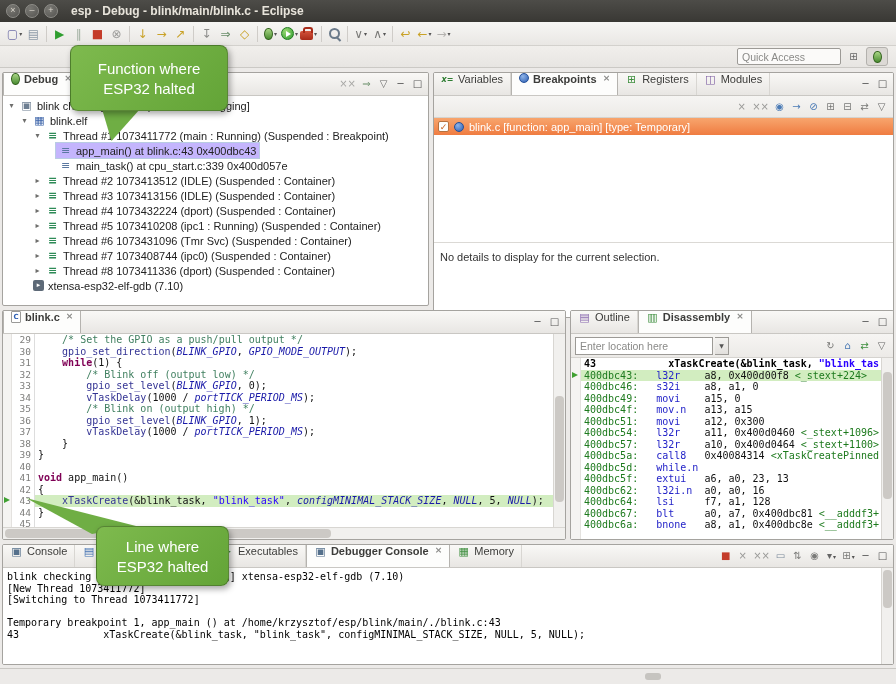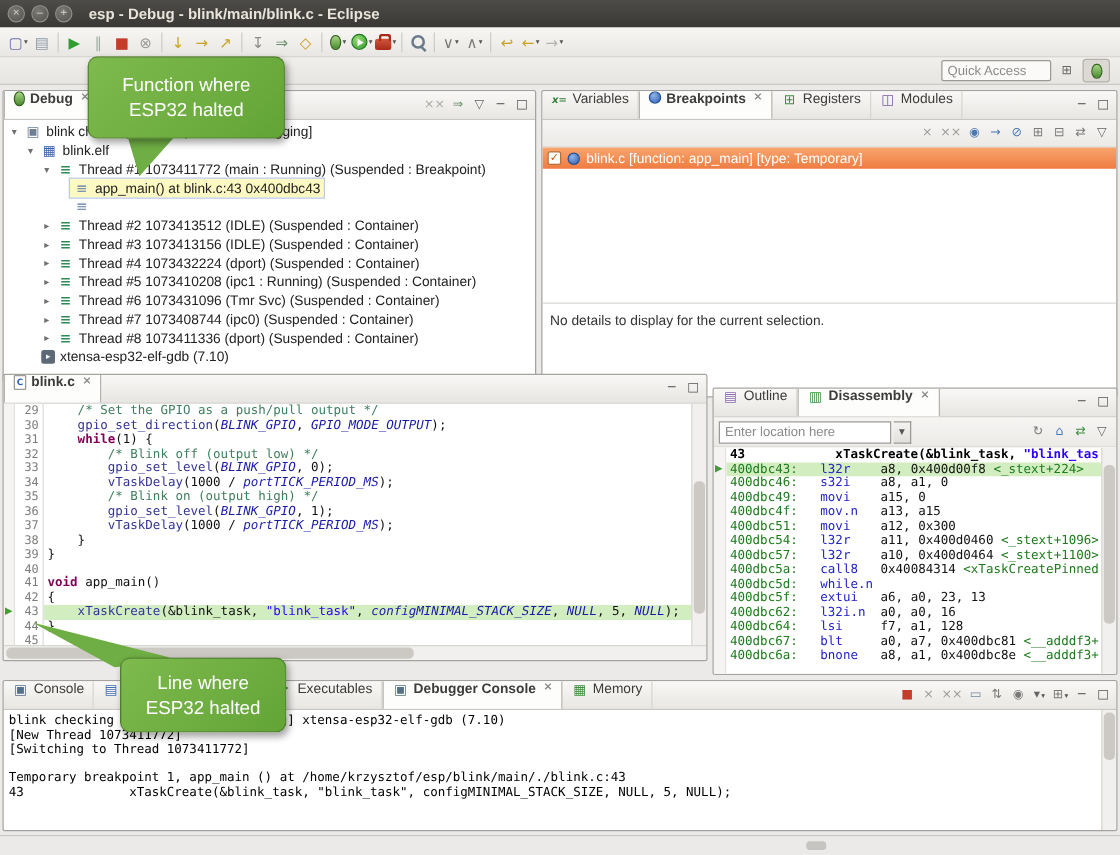--- a/index.html
+++ b/index.html
@@ -13,39 +13,39 @@
 
 
 .tb1{position:absolute;left:0;top:22px;width:896px;height:24px;background:linear-gradient(#f7f6f4,#e9e7e4);border-bottom:1px solid #d3d1cd;display:flex;align-items:center;padding:0 5px}
 .tb2{position:absolute;left:0;top:46px;width:896px;height:22px;background:linear-gradient(#f1efec,#e7e5e2);border-bottom:1px solid #cbc9c5;display:flex;align-items:center;justify-content:flex-end;gap:5px;padding:0 8px}
 .tbtn{display:inline-flex;align-items:center;justify-content:center;height:20px;min-width:19px;padding:0 1px;border-radius:3px;gap:1px;flex:none}
 .tbtn .glyph{font-family:"DejaVu Sans",sans-serif;font-size:12px;line-height:1}
 .tbtn.sm{height:16px;min-width:15px}
 .tbtn.sm .glyph{font-size:10px}
 .ddarrow{font-size:6px;color:#555;font-family:"DejaVu Sans",sans-serif}
 .tsep{width:1px;height:16px;background:#cfccc8;margin:0 3px;flex:none}
-.qa{width:88px;height:17px;border:1px solid #9c9a96;border-radius:2px;background:#fbfaf9;font-size:10.5px;padding:0 4px;color:#444;font-family:"Liberation Sans",sans-serif}
+.qa{width:104px;height:17px;border:1px solid #9c9a96;border-radius:2px;background:#fbfaf9;font-size:10.5px;padding:0 4px;color:#444;font-family:"Liberation Sans",sans-serif}
 .qa::placeholder{color:#8a8a88}
 .persp{display:inline-flex;align-items:center;justify-content:center;width:22px;height:19px;border-radius:3px}
 .persp.pressed{background:#dcd9d5;border:1px solid #b3b1ad}
 
 
 .workspace{position:absolute;left:0;top:68px;width:896px;height:600px;background:#eceae8}
 .panel{position:absolute;display:flex;flex-direction:column;background:#fff;border:1px solid #a5a39f;border-radius:2px;overflow:hidden}
 .phead{display:flex;align-items:stretch;height:23px;background:linear-gradient(#f9f8f6,#e8e6e3);border-bottom:1px solid #c9c7c3;flex:none}
 .tabs{display:flex;align-items:stretch}
 .vtab{display:flex;gap:4px;padding:0 7px;font-size:11px;color:#3c3c3a;border-right:1px solid #d8d6d2;white-space:nowrap}
 .vtab.sel{background:#fdfdfc;font-weight:bold;border-left:1px solid #b5b3af;border-right:1px solid #b5b3af}
 .tclose{font-size:9px;color:#8a8a88;margin-left:2px;font-family:"DejaVu Sans",sans-serif}
 .tlabel{white-space:nowrap}
 .hicons{margin-left:auto;display:flex;align-items:center;gap:2px;padding-right:3px}
 
 #debug-panel{left:2px;top:4px;width:427px;height:234px}
 #bp-panel{left:433px;top:4px;width:461px;height:246px}
-#editor-panel{left:2px;top:231px;width:564px;height:230px}
+#editor-panel{left:2px;top:242px;width:564px;height:230px}
 #disasm-panel{left:570px;top:242px;width:324px;height:230px}
 #console-panel{left:2px;top:476px;width:892px;height:121px}
 
 
 .tico{display:inline-flex;align-items:center;justify-content:center;width:13px;height:13px;flex:none;font-family:"DejaVu Sans",sans-serif;font-size:11px;line-height:1}
 .ic-bug{width:9px;height:12px;border-radius:50%/55%;background:linear-gradient(#a8d584,#4a8c31);border:1px solid #34641f}
 .ic-variables::before{content:"x=";font:italic bold 8px "DejaVu Sans",sans-serif;color:#2e7d32}
 .ic-breakpoints{width:10px;height:10px;border-radius:50%;background:radial-gradient(circle at 35% 30%,#8fb4e8,#2d5fb3);border:1px solid #24509a}
 .ic-registers::before{content:"⊞";color:#3f8f3f}
 .ic-modules::before{content:"◫";color:#7a5aa0}
@@ -72,21 +72,21 @@
 .shape-ext::before{content:"";position:absolute;left:3px;top:-4px;width:6px;height:4px;border:2px solid #a82a18;border-bottom:none;border-radius:3px 3px 0 0}
 .shape-search{width:14px;height:14px;position:relative;display:inline-block}
 .shape-search::before{content:"";position:absolute;left:1px;top:1px;width:7px;height:7px;border:2px solid #6a7a8a;border-radius:50%}
 .shape-search::after{content:"";position:absolute;left:9px;top:9px;width:6px;height:2px;background:#6a7a8a;transform:rotate(45deg);transform-origin:0 0}
 
 
 .tree{flex:1;overflow:hidden;padding-top:2px}
 .trow{display:flex;align-items:center;height:15px;white-space:nowrap;font-size:11px}
 .twist{width:11px;color:#6e6e6c;font-size:8px;text-align:center;flex:none;font-family:"DejaVu Sans",sans-serif}
 .rin{display:inline-flex;align-items:center;gap:4px;padding:0 3px;height:15px}
-.trow.sel .rin{background:#fef9c3;outline:1px solid #b9cce3}
+.trow.sel .rin{background:#c4b5fd;outline:1px solid #b9cce3}
 
 
 .bptb{display:flex;justify-content:flex-end;align-items:center;height:22px;gap:2px;background:linear-gradient(#f6f5f3,#eceae7);border-bottom:1px solid #d5d3cf;padding:0 4px;flex:none}
 .bpbody{flex:1;display:flex;flex-direction:column}
 .bplist{height:125px;border-bottom:1px solid #dbd9d5}
 .bprow{display:flex;align-items:center;gap:5px;height:17px;padding:0 4px;background:linear-gradient(#f8a56d,#ef7c41);color:#fff;font-size:11px}
 .cbx{width:11px;height:11px;background:#fdfdfc;border:1px solid #b5713f;border-radius:2px;display:inline-flex;align-items:center;justify-content:center;font-size:9px;color:#c75f1e;flex:none;font-family:"DejaVu Sans",sans-serif}
 .bpdet{flex:1;padding:8px 6px;font-size:11px;color:#333}
 
 
@@ -299,20 +299,21 @@
           <span class="twist"></span>
           <span class="rin">
             <span class="tico ic-frame"></span>
             <span class="ttext">app_main() at blink.c:43 0x400dbc43</span>
           </span>
         </div>
         <div class="trow" style="padding-left: 42px;">
           <span class="twist"></span>
           <span class="rin">
             <span class="tico ic-frame"></span>
+            <span class="ttext">main_task() at cpu_start.c:339 0x400d057e</span>
           </span>
         </div>
         <div class="trow" style="padding-left: 29px;">
           <span class="twist">▸</span>
           <span class="rin">
             <span class="tico ic-thread"></span>
             <span class="ttext">Thread #2 1073413512 (IDLE) (Suspended : Container)</span>
           </span>
         </div>
         <div class="trow" style="padding-left: 29px;">

